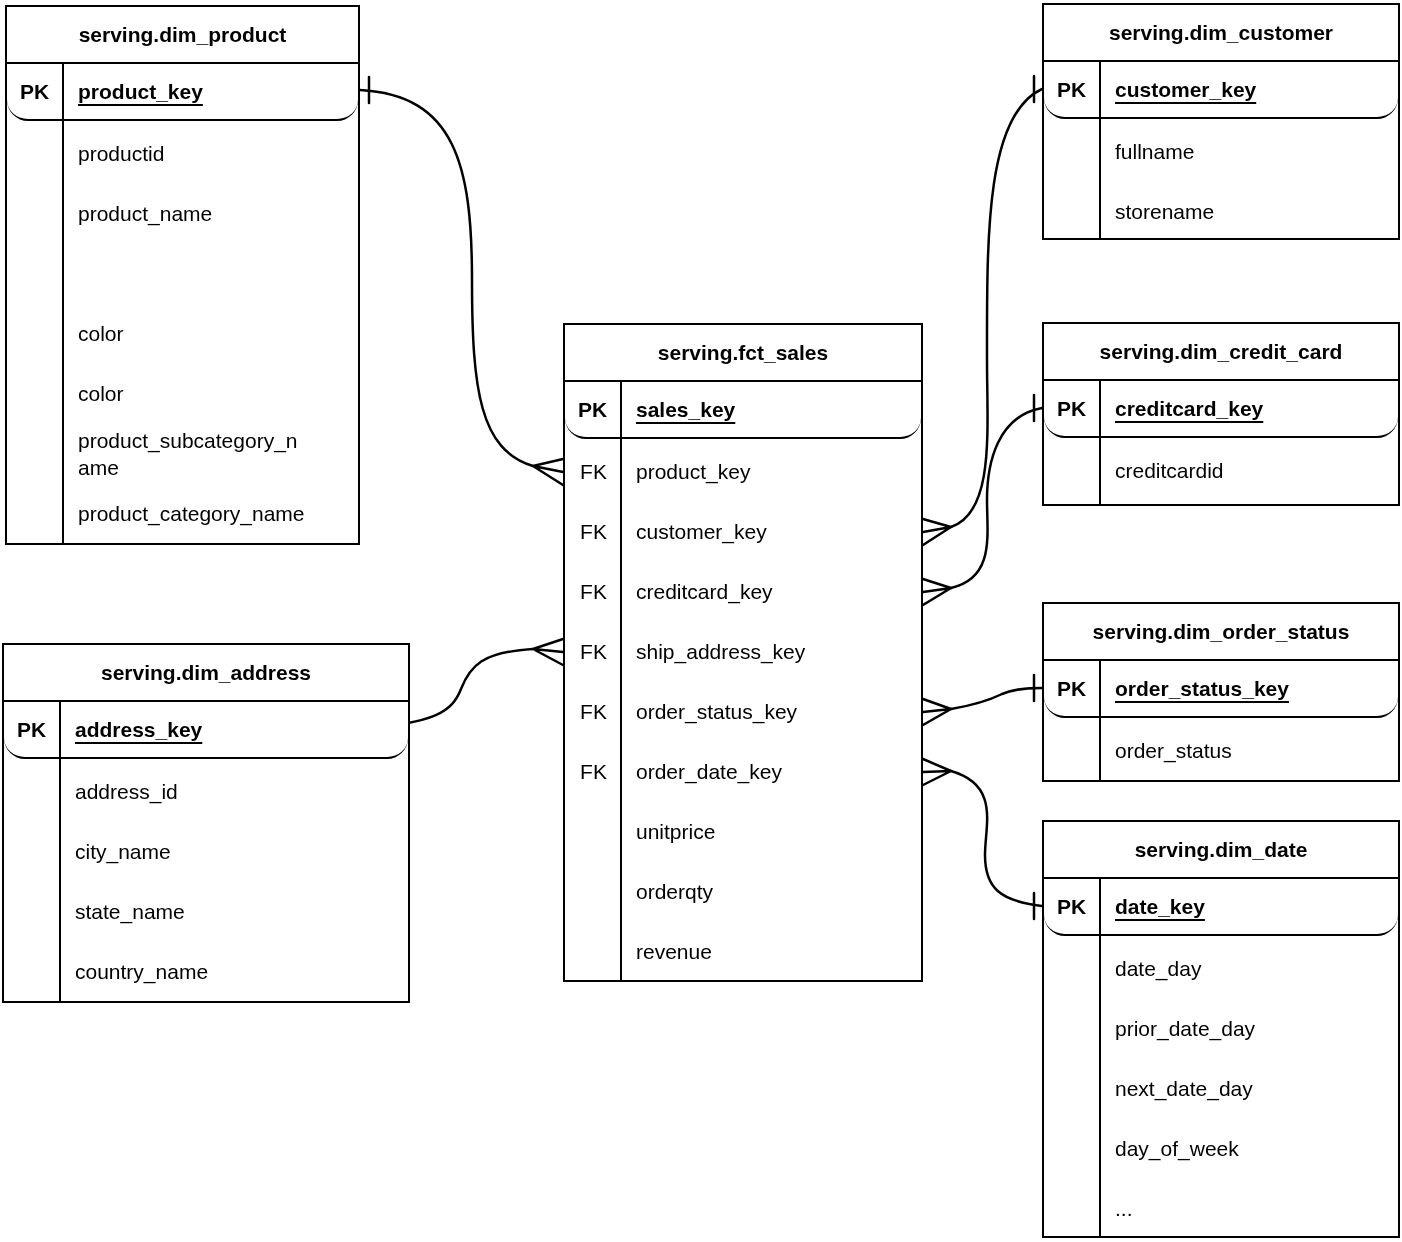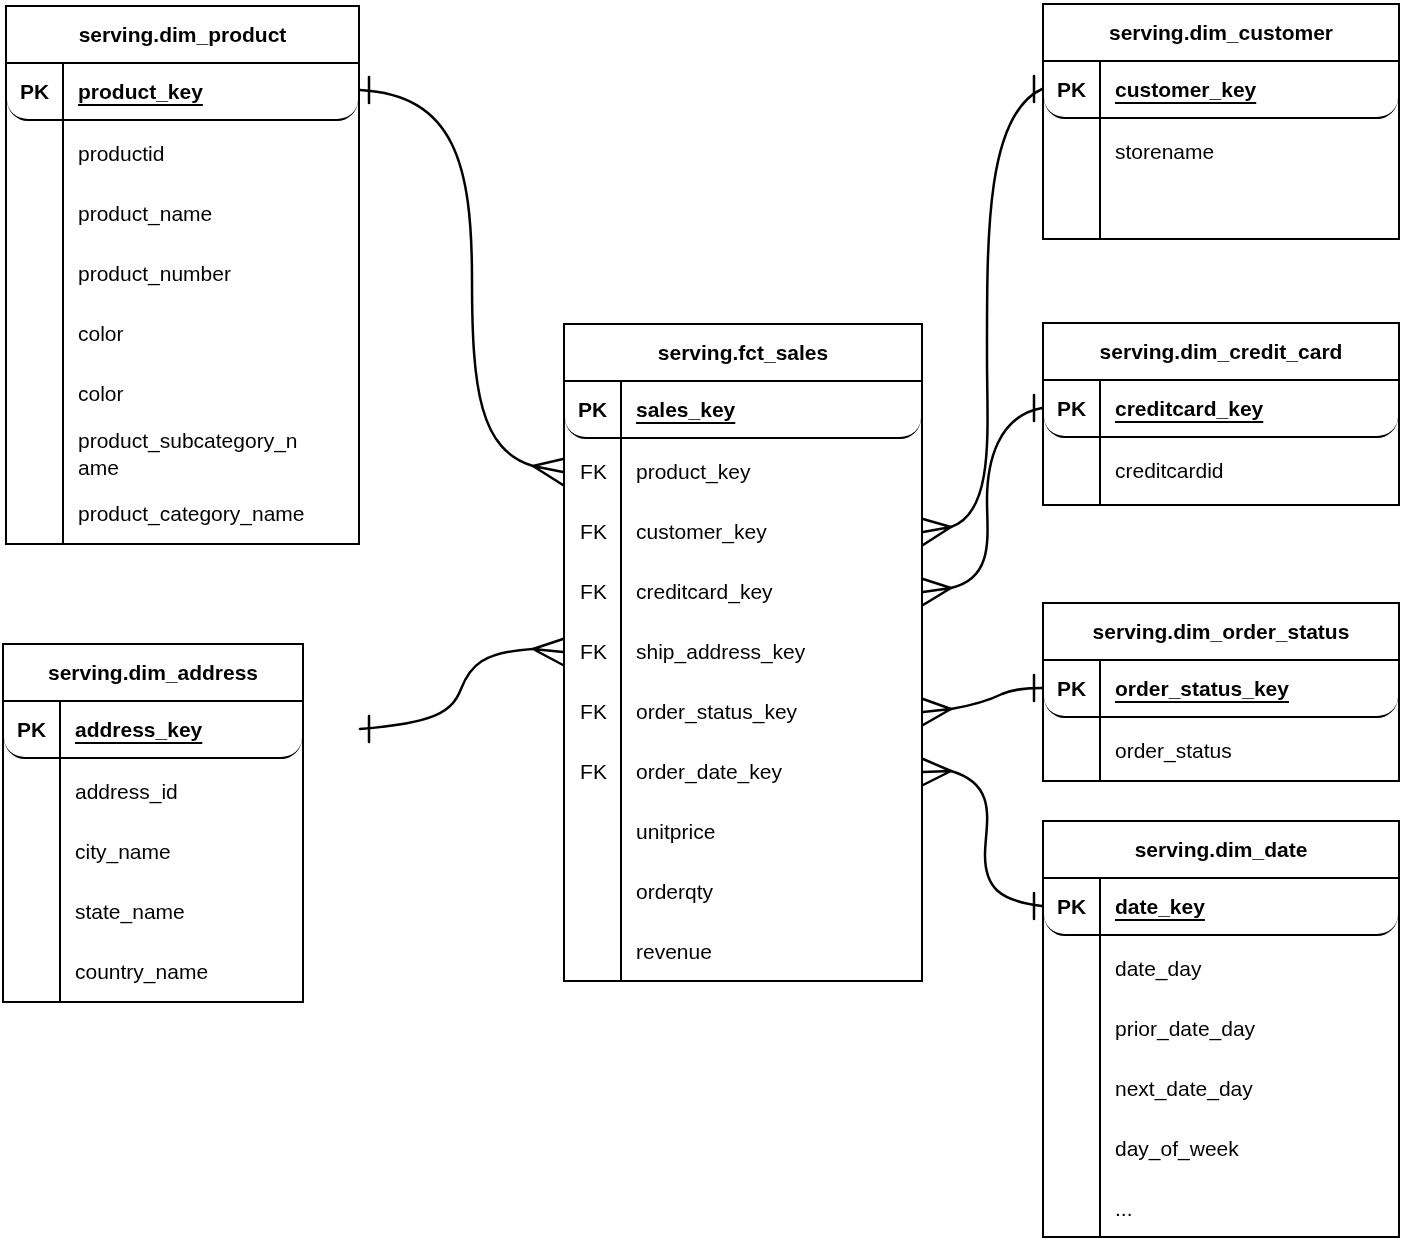--- a/index.html
+++ b/index.html
@@ -147,21 +147,20 @@
       <div class="t-row">
         <div class="t-col"></div>
         <div class="t-field">productid</div>
       </div>
       <div class="t-row">
         <div class="t-col"></div>
         <div class="t-field">product_name</div>
       </div>
       <div class="t-row">
         <div class="t-col"></div>
-        <div class="t-field">product_number</div>
       </div>
       <div class="t-row">
         <div class="t-col"></div>
         <div class="t-field">color</div>
       </div>
       <div class="t-row">
         <div class="t-col"></div>
         <div class="t-field">color</div>
       </div>
       <div class="t-row">
@@ -170,21 +169,21 @@
             <span>product_subcategory_name</span>
           </div>
       </div>
       <div class="t-row">
         <div class="t-col"></div>
         <div class="t-field">product_category_name</div>
       </div>
     </div>
   </div>
 
-  <div class="table" style="left:2px;top:643px;width:302px;height:360px">
+  <div class="table" style="left:2px;top:643px;width:408px;height:360px">
     <div class="t-title">serving.dim_address</div>
     <div class="t-pk">
       <div class="t-col">PK</div>
       <div class="t-keyname">address_key</div>
     </div>
     <div class="t-body">
       <div class="t-row">
         <div class="t-col"></div>
         <div class="t-field">address_id</div>
       </div>
@@ -251,20 +250,24 @@
 
   <div class="table" style="left:1042px;top:3px;width:358px;height:237px">
     <div class="t-title">serving.dim_customer</div>
     <div class="t-pk">
       <div class="t-col">PK</div>
       <div class="t-keyname">customer_key</div>
     </div>
     <div class="t-body">
       <div class="t-row">
         <div class="t-col"></div>
+        <div class="t-field">fullname</div>
+      </div>
+      <div class="t-row">
+        <div class="t-col"></div>
         <div class="t-field">storename</div>
       </div>
     </div>
   </div>
 
   <div class="table" style="left:1042px;top:322px;width:358px;height:184px">
     <div class="t-title">serving.dim_credit_card</div>
     <div class="t-pk">
       <div class="t-col">PK</div>
       <div class="t-keyname">creditcard_key</div>

